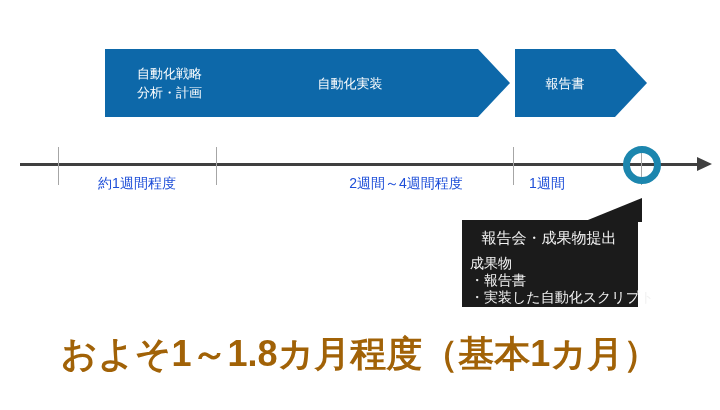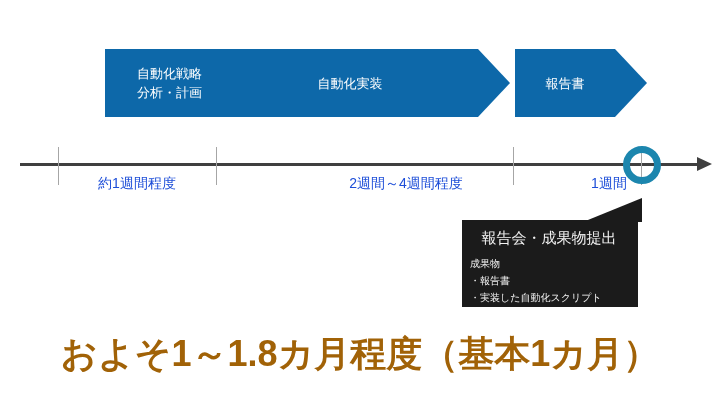--- a/index.html
+++ b/index.html
@@ -59,21 +59,21 @@
   .tick-3 { left: 513px; }
   .tick-4 { left: 641px; }
   .tl-label {
     position: absolute; top: 175px;
     transform: translateX(-50%);
     font-size: 14px; color: #1d4ed8;
     white-space: nowrap;
   }
   .label-1 { left: 137px; }
   .label-2 { left: 366px; margin-left: 40px; }
-  .label-3 { left: 609px; }
+  .label-3 { left: 547px; }
 
   
   .milestone-circle {
     position: absolute; left: 623px; top: 146px;
     width: 24px; height: 24px;
     border: 7px solid #1C86AE;
     border-radius: 50%;
     background: transparent;
   }
 
@@ -92,21 +92,21 @@
     box-sizing: border-box;
     padding: 9px 10px 0 8px;
   }
   .callout-title {
     text-align: center;
     font-size: 15px;
     margin-bottom: 7px;
     white-space: nowrap;
   }
   .callout-line {
-    font-size: 10px;
+    font-size: 14px;
     line-height: 17px;
     white-space: nowrap;
   }
 
   
   .footer-title {
     position: absolute; left: 0; right: 0; top: 330px;
     text-align: center;
     font-size: 36px;
     font-weight: bold;

